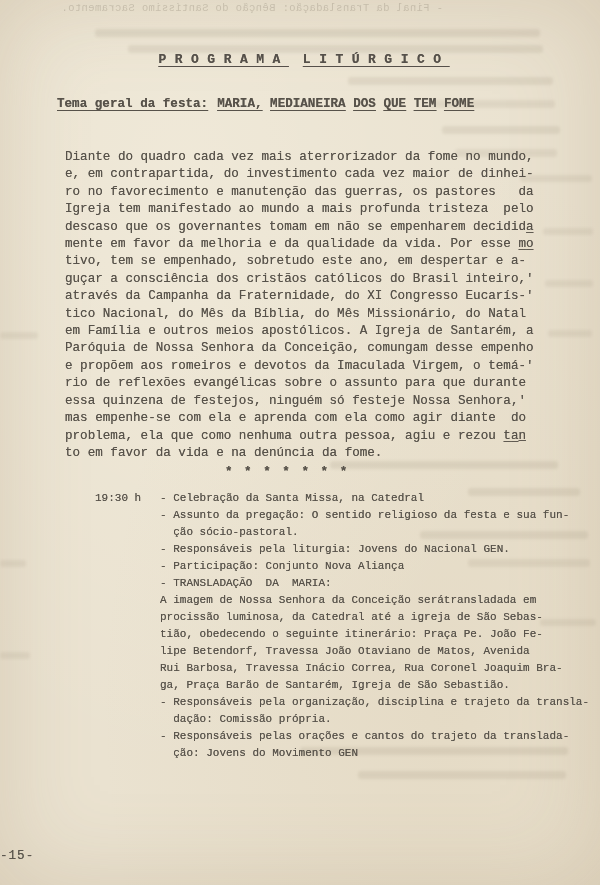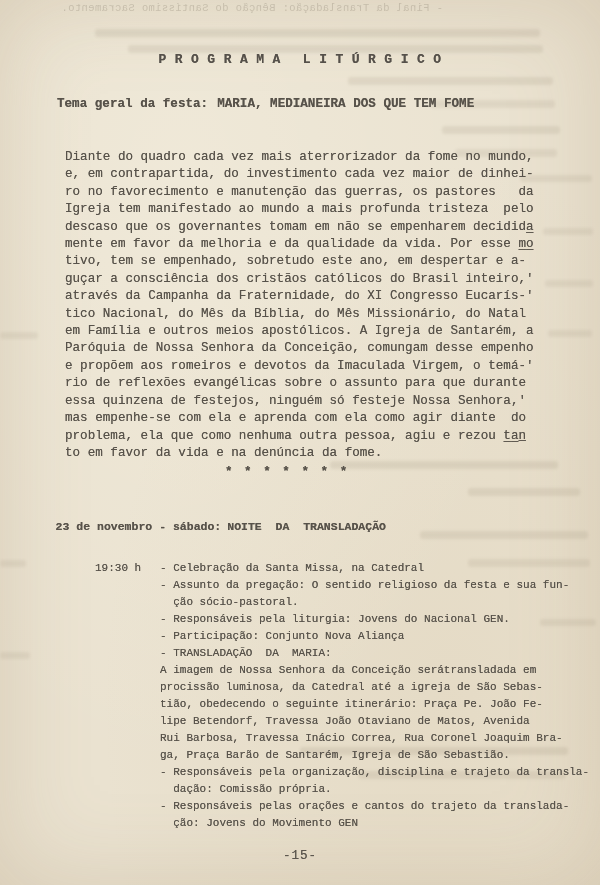--- a/index.html
+++ b/index.html
@@ -11,21 +11,21 @@
   }
   .paper {
     position:absolute; inset:0;
     background:
       radial-gradient(ellipse at 30% 20%, rgba(255,252,240,.25), rgba(0,0,0,0) 60%),
       radial-gradient(ellipse at 75% 80%, rgba(190,165,120,.12), rgba(0,0,0,0) 55%);
     box-shadow: inset 0 0 90px rgba(150,123,85,.22);
     pointer-events:none;
   }
   .ink { text-shadow: 0 0 .6px rgba(87,82,74,.75); }
-  .u { text-underline-offset:3px; text-decoration-thickness:1px; }
+  .u { text-decoration:underline; text-underline-offset:3px; text-decoration-thickness:1px; }
 
   .bleed { position:absolute; inset:0; pointer-events:none; }
   .bleed-text {
     position:absolute; top:2px; left:58px; width:385px;
     transform:scaleX(-1);
     font-size:10.5px; letter-spacing:.4px; white-space:nowrap;
     color:#8a8070; opacity:.32; filter:blur(.5px);
   }
   .smudge {
     position:absolute; background:#7d7059; border-radius:3px; filter:blur(1.6px);
@@ -50,21 +50,21 @@
     font-weight:bold; white-space:pre; }
   .section-heading .evt { margin-left:6px; }
 
   .schedule { position:relative; margin-top:9px; margin-left:30px; width:500px;
     font-size:11px; line-height:17px; }
   .schedule .time { position:absolute; left:0; top:0; white-space:nowrap; }
   .schedule .entries { margin-left:65px; }
   .entry { white-space:pre-wrap; }
   .indent2 { }
 
-  .page-number { position:absolute; top:849px; left:0; width:600px; text-align:center;
+  .page-number { position:absolute; top:849px; left:0; width:600px; text-align:left;
     font-size:12.6px; letter-spacing:1px; color:#5a554d; }
 </style>
 </head>
 <body>
 
 <div class="paper"></div>
 
 <div class="bleed">
   <div class="bleed-text">- Final da Transladação: Bênção do Santíssimo Sacramento.</div>
   <div class="smudge" style="left:95px;  top:29px;  width:445px; height:8px; opacity:.13"></div>
@@ -118,23 +118,20 @@
 Paróquia de Nossa Senhora da Conceição, comungam desse empenho
 e propõem aos romeiros e devotos da Imaculada Virgem, o temá-'
 rio de reflexões evangélicas sobre o assunto para que durante
 essa quinzena de festejos, ninguém só festeje Nossa Senhora,'
 mas empenhe-se com ela e aprenda com ela como agir diante  do
 problema, ela que como nenhuma outra pessoa, agiu e rezou t̲a̲n̲
 to em favor da vida e na denúncia da fome.</div>
 
   <div class="separator ink">* * * * * * *</div>
 
-  <div class="section-heading ink">
-    <span class="u">23 de novembro - sábado:</span><span class="evt">NOITE  DA  TRANSLADAÇÃO</span>
-  </div>
 
   <div class="schedule ink">
     <span class="time">19:30 h</span>
     <div class="entries">
       <div class="entry">- Celebração da Santa Missa, na Catedral</div>
       <div class="entry">- Assunto da pregação: O sentido religioso da festa e sua fun-
   ção sócio-pastoral.</div>
       <div class="entry">- Responsáveis pela liturgia: Jovens do Nacional GEN.</div>
       <div class="entry">- Participação: Conjunto Nova Aliança</div>
       <div class="entry">- TRANSLADAÇÃO  DA  MARIA:</div>

